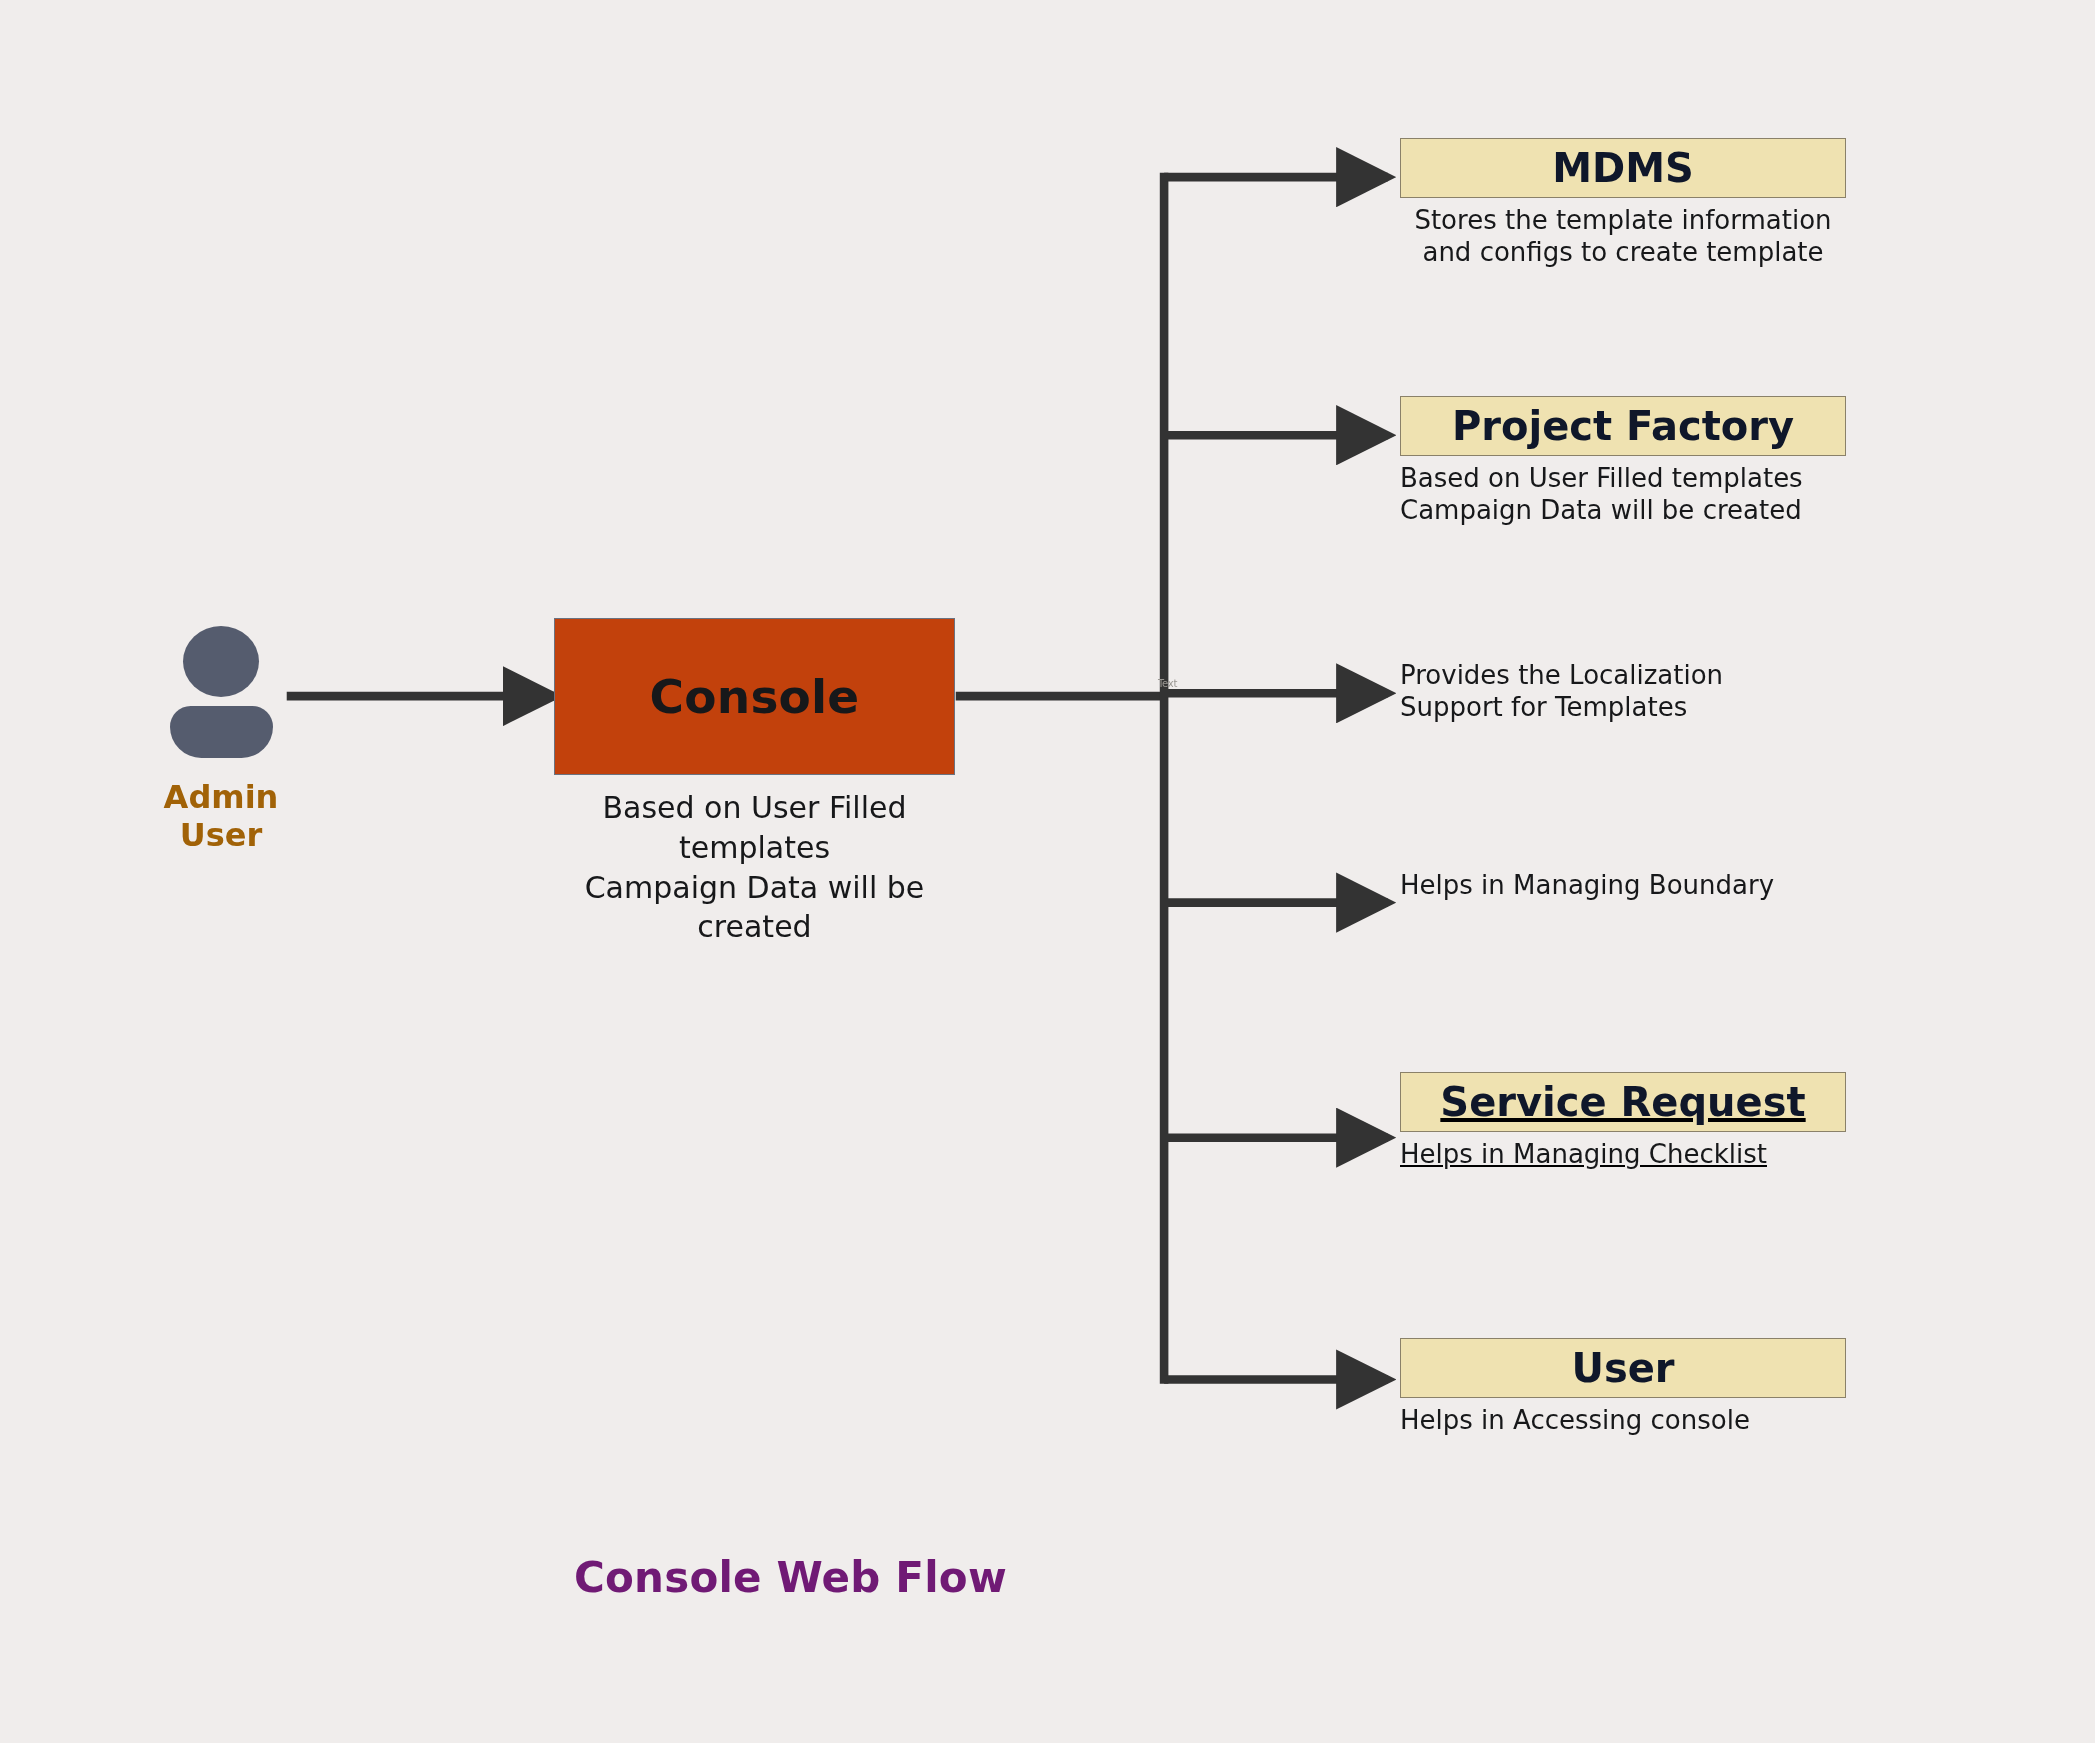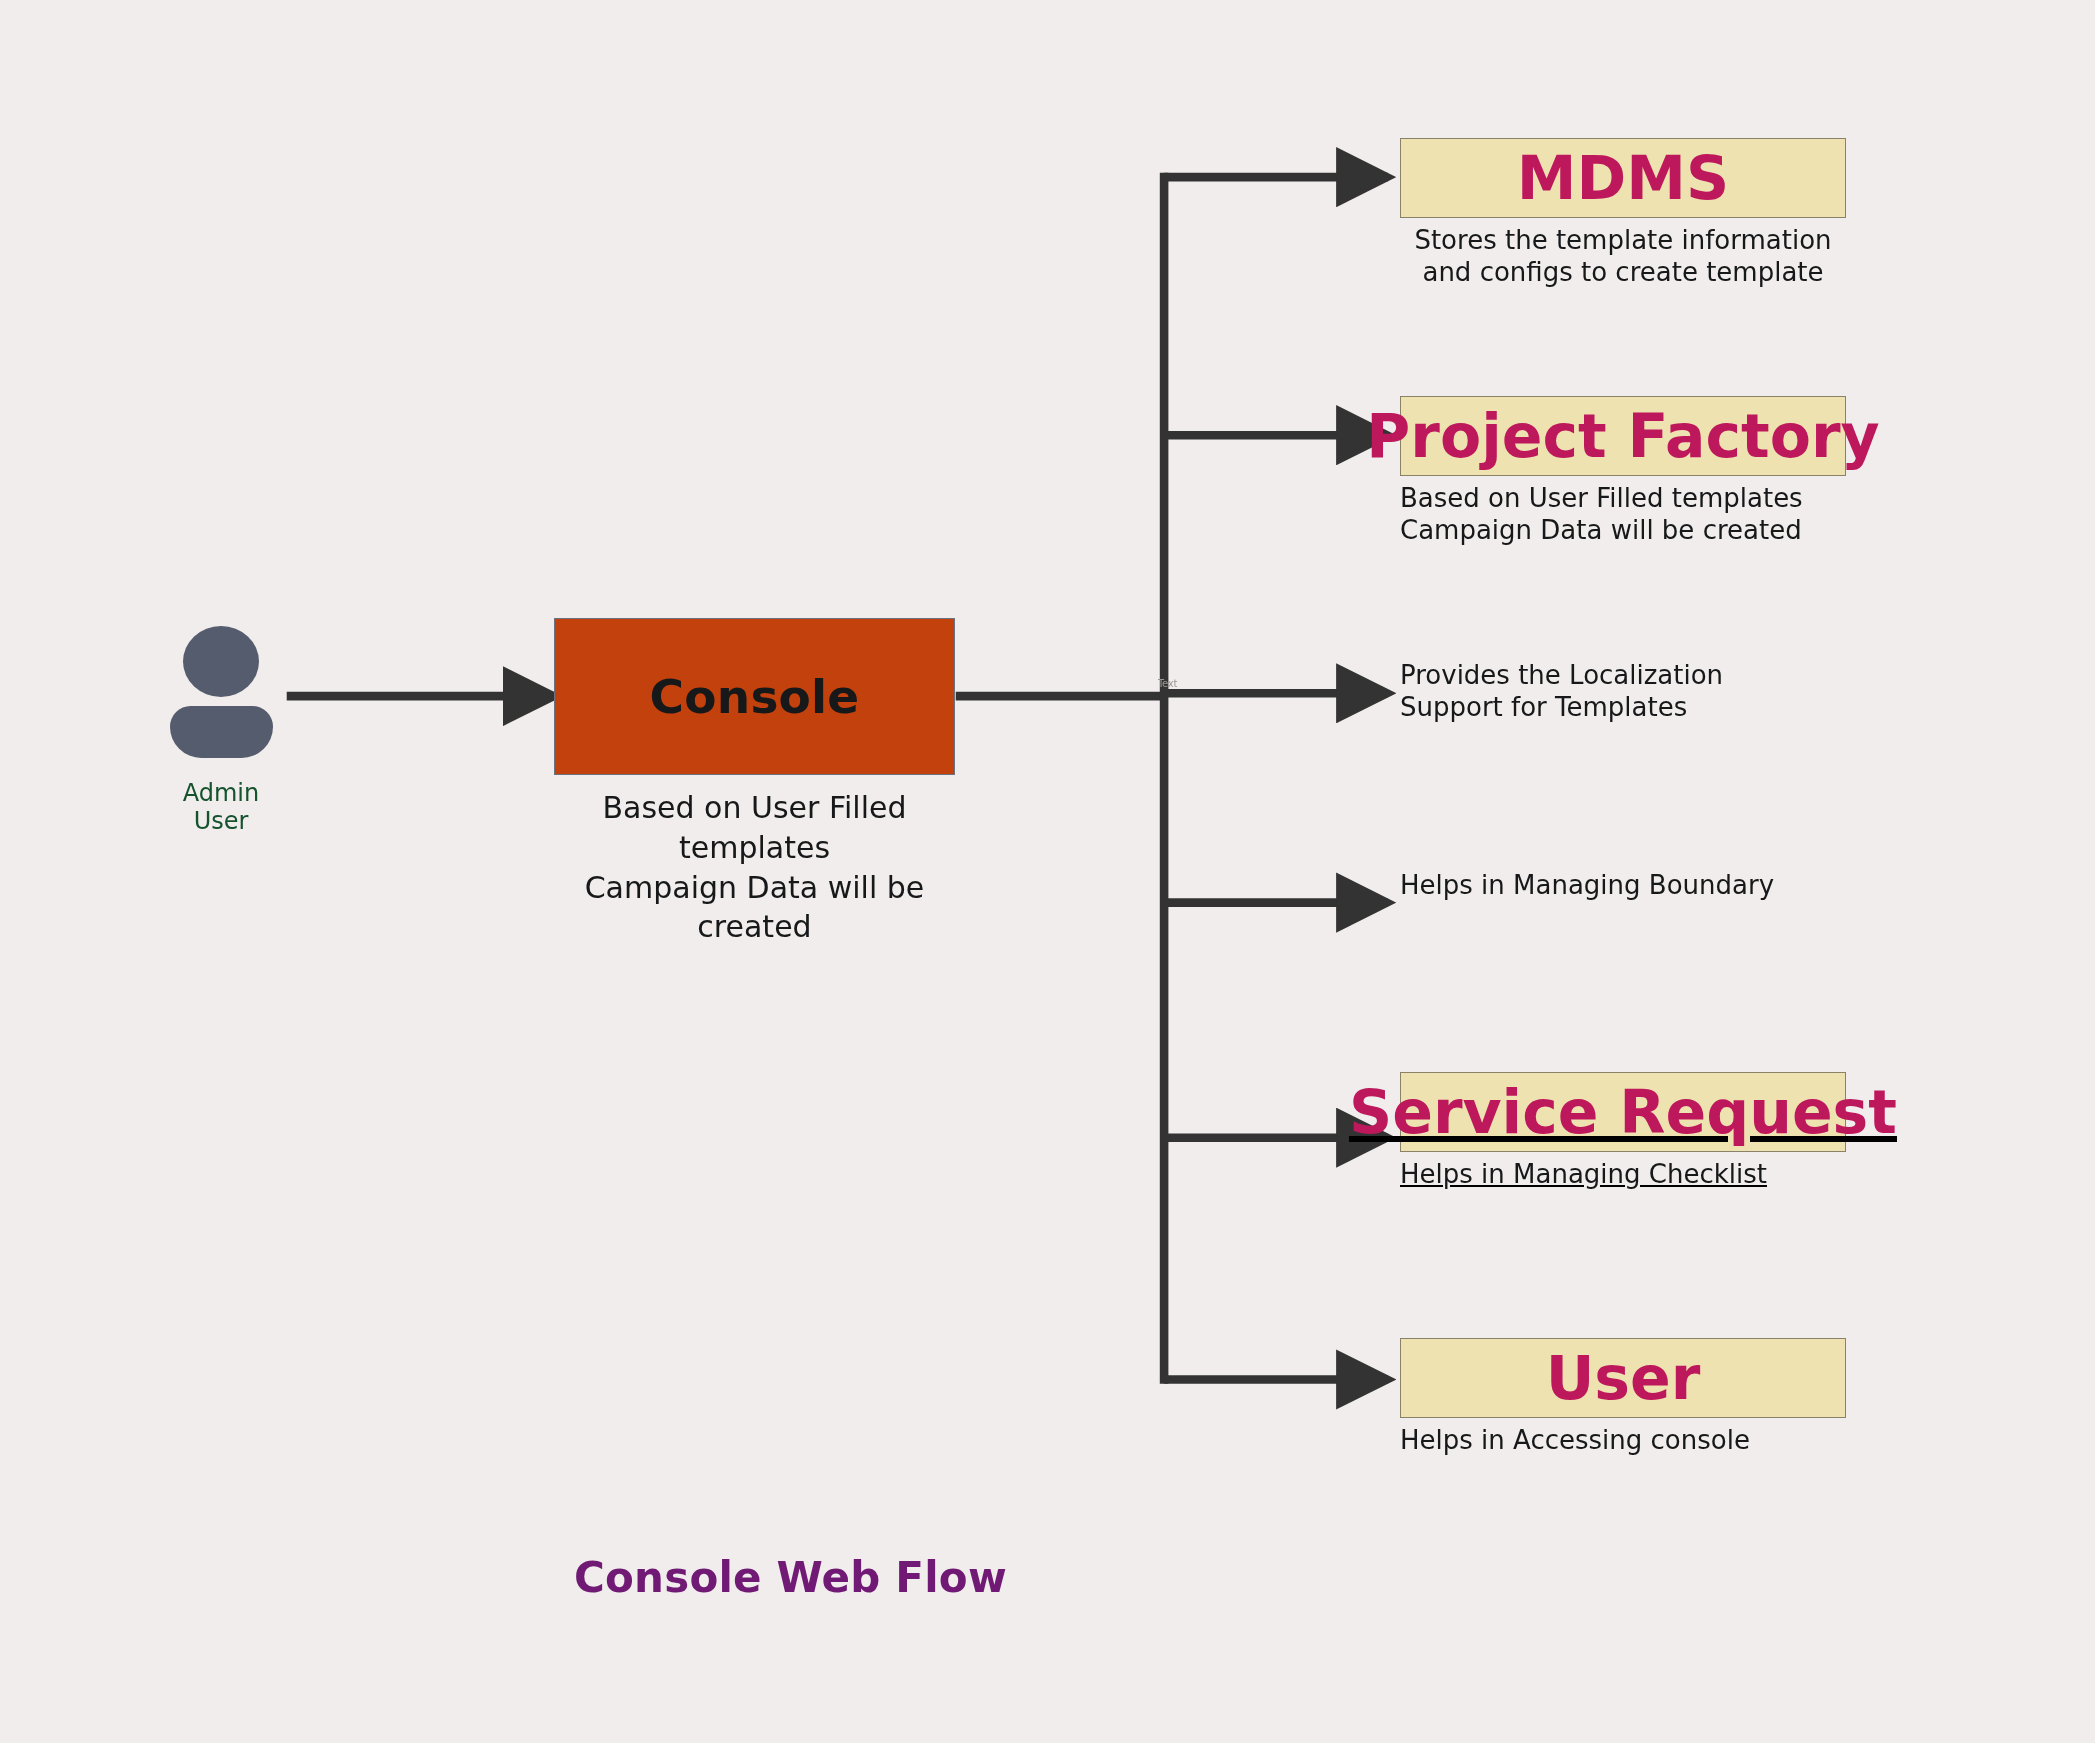--- a/index.html
+++ b/index.html
@@ -46,24 +46,24 @@
   }
   .actor-body{
     position:absolute;
     left:0; top:80px;
     width:103px; height:52px;
     background:#555C6E;
     border-radius:29px 29px 44px 44px;
   }
   .actor-label{
     margin-top:21px;
-    font-size:24px;
+    font-size:32px;
     line-height:1.18;
-    color:#14532d;
-    font-weight:400;
+    color:#a16207;
+    font-weight:700;
   }
   .actor-label span{display:block;}
 
   
   .console-node{
     position:absolute;
     left:554px;
     top:618px;
     width:401px;
   }
@@ -91,30 +91,30 @@
   .console-caption span{display:block;}
 
   
   .svc{
     position:absolute;
     left:1400px;
     width:446px;
   }
   .svc-box{
     width:100%;
-    height:80px;
+    height:60px;
     box-sizing:border-box;
     background:#EFE2B1;
     border:1px solid #8A8169;
     display:flex;
     align-items:center;
     justify-content:center;
-    font-size:60px;
-    font-weight:700;
-    color:#be185d;
+    font-size:40px;
+    font-weight:700;
+    color:#0f172a;
     white-space:nowrap;
   }
   .svc-caption{
     margin-top:5.7px;
     text-align:center;
     font-size:26px;
     line-height:1.26;
     color:#17181A;
   }
   .svc-caption span{display:block;}

